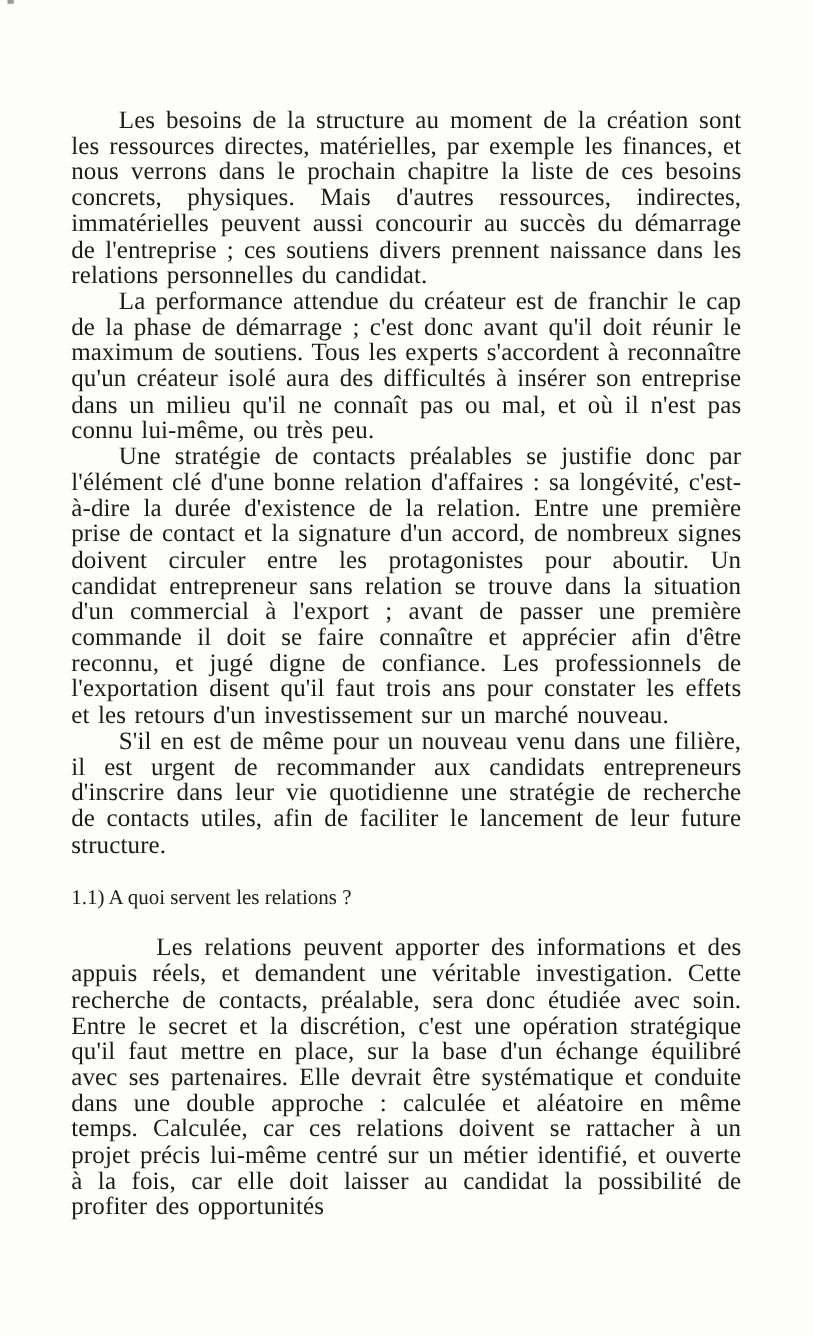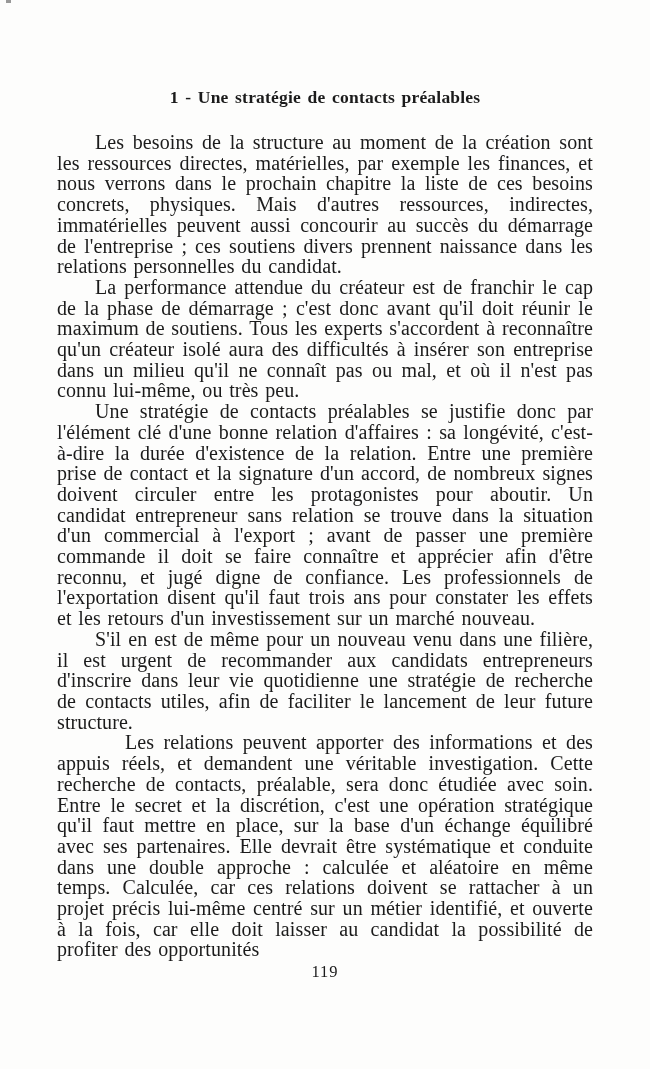--- a/index.html
+++ b/index.html
@@ -74,28 +74,27 @@
     letter-spacing: 1px;
   }
 </style>
 </head>
 <body>
 
 <div class="page">
   <div class="scan-artifact-tl"></div>
 
   <div class="text-column">
-    <h1 class="chapter-title">1 - Une stratégie de contacts préalables</h1>
 
     <p class="body-par">Les besoins de la structure au moment de la création sont les ressources directes, matérielles, par exemple les finances, et nous verrons dans le prochain chapitre la liste de ces besoins concrets, physiques. Mais d'autres ressources, indirectes, immatérielles peuvent aussi concourir au succès du démarrage de l'entreprise ; ces soutiens divers prennent naissance dans les relations personnelles du candidat.</p>
 
     <p class="body-par">La performance attendue du créateur est de franchir le cap de la phase de démarrage ; c'est donc avant qu'il doit réunir le maximum de soutiens. Tous les experts s'accordent à reconnaître qu'un créateur isolé aura des difficultés à insérer son entreprise dans un milieu qu'il ne connaît pas ou mal, et où il n'est pas connu lui-même, ou très peu.</p>
 
     <p class="body-par">Une stratégie de contacts préalables se justifie donc par l'élément clé d'une bonne relation d'affaires : sa longévité, c'est-à-dire la durée d'existence de la relation. Entre une première prise de contact et la signature d'un accord, de nombreux signes doivent circuler entre les protagonistes pour aboutir. Un candidat entrepreneur sans relation se trouve dans la situation d'un commercial à l'export ; avant de passer une première commande il doit se faire connaître et apprécier afin d'être reconnu, et jugé digne de confiance. Les professionnels de l'exportation disent qu'il faut trois ans pour constater les effets et les retours d'un investissement sur un marché nouveau.</p>
 
     <p class="body-par">S'il en est de même pour un nouveau venu dans une filière, il est urgent de recommander aux candidats entrepreneurs d'inscrire dans leur vie quotidienne une stratégie de recherche de contacts utiles, afin de faciliter le lancement de leur future structure.</p>
 
+    <h2 class="sub-heading">1.1) A quoi servent les relations ?</h2>
 
     <p class="body-par wide-indent">Les relations peuvent apporter des informations et des appuis réels, et demandent une véritable investigation. Cette recherche de contacts, préalable, sera donc étudiée avec soin. Entre le secret et la discrétion, c'est une opération stratégique qu'il faut mettre en place, sur la base d'un échange équilibré avec ses partenaires. Elle devrait être systématique et conduite dans une double approche : calculée et aléatoire en même temps. Calculée, car ces relations doivent se rattacher à un projet précis lui-même centré sur un métier identifié, et ouverte à la fois, car elle doit laisser au candidat la possibilité de profiter des opportunités</p>
   </div>
 
-  <div class="page-number">119</div>
 </div>
 
 </body></html>

